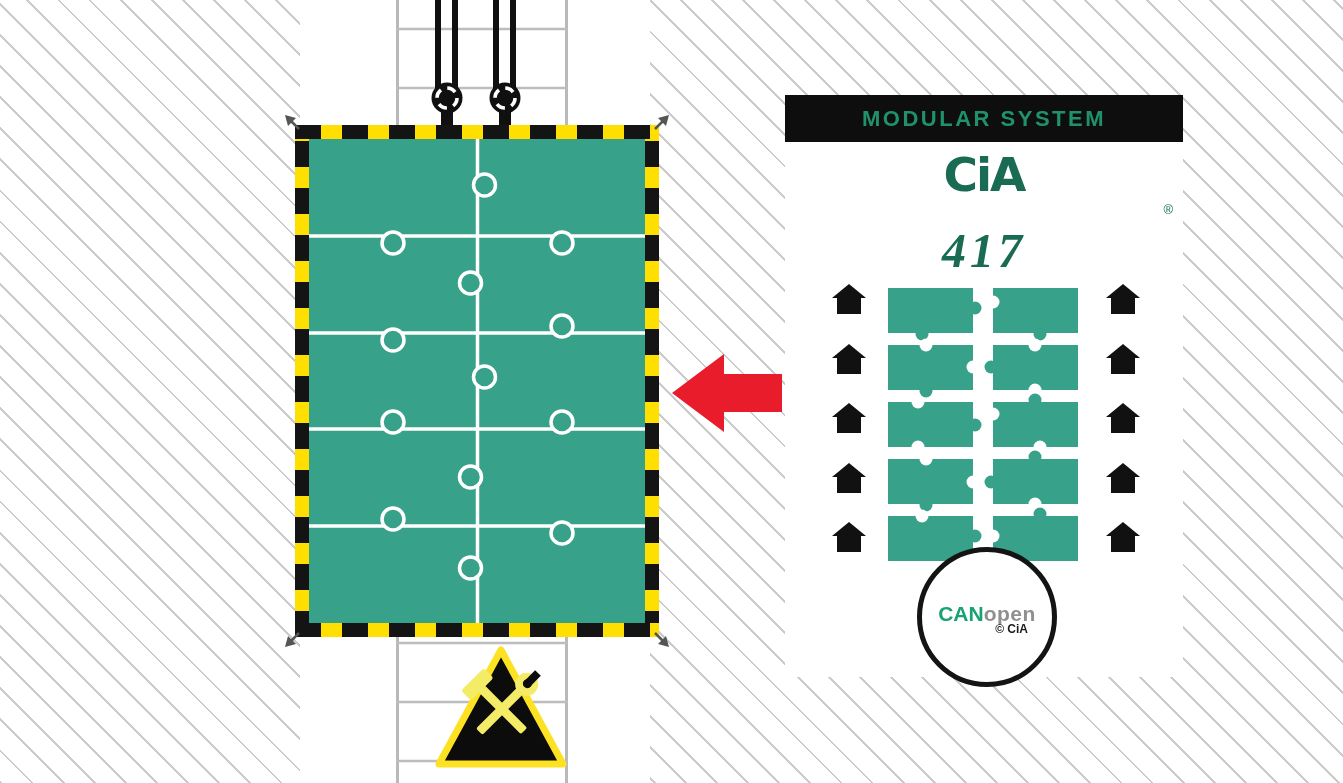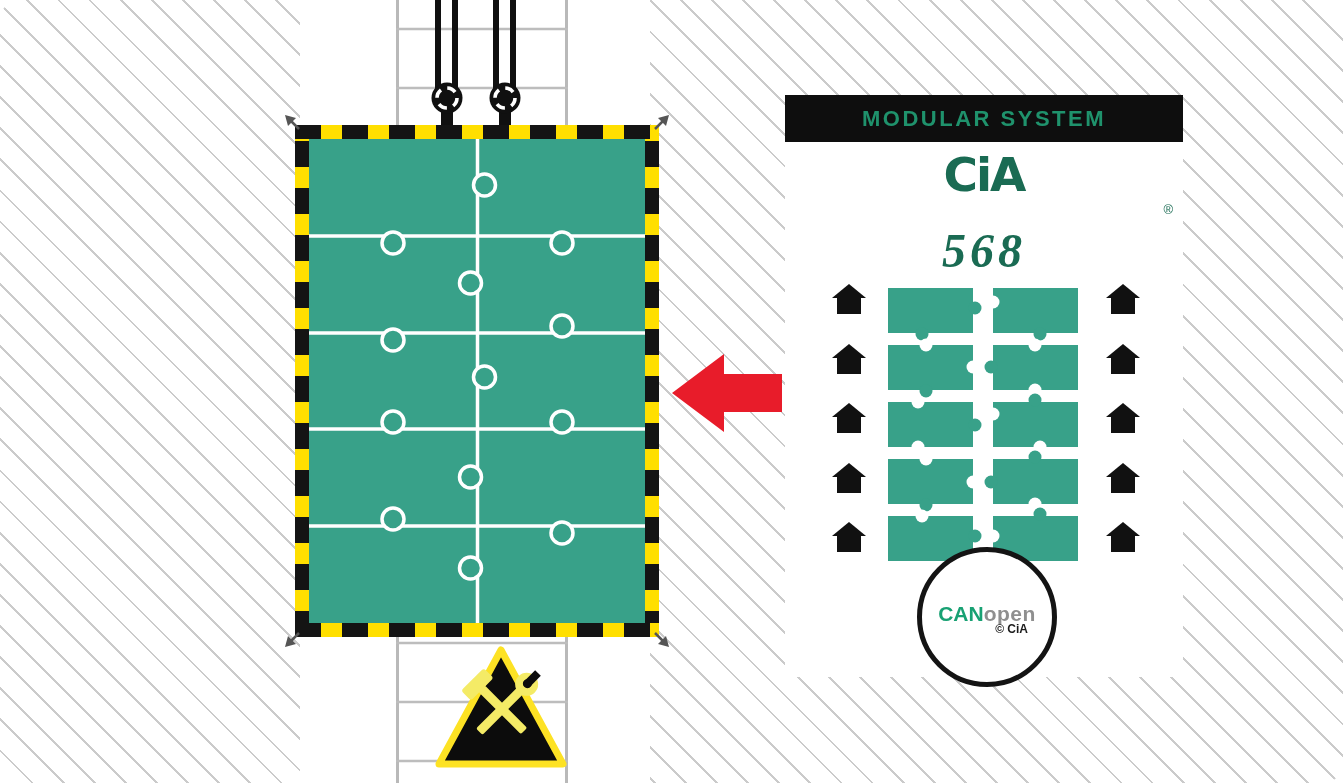--- a/index.html
+++ b/index.html
@@ -1,18 +1,18 @@
 <!DOCTYPE html>
 <html><head>
 <meta charset="utf-8">
 <style>
   html,body{margin:0;padding:0;background:#ffffff;}
   .page{
     position:relative;width:1343px;height:783px;overflow:hidden;
-    background:#ffffff;font-family:"Liberation Sans",sans-serif;border-radius:20px;
+    background:#ffffff;font-family:"Liberation Sans",sans-serif;
   }
   
   .hatch{
     position:absolute;inset:0;
     background:repeating-linear-gradient(45deg,#cbcbcb 0 2px,transparent 2px 22px);
   }
   
   .shaft{position:absolute;left:300px;top:0;width:350px;height:783px;background:#ffffff;}
   .ladder{position:absolute;left:0;top:0;}
   
@@ -177,21 +177,21 @@
     <polygon points="4,43 56,4 56,24 114,24 114,62 56,62 56,82" fill="#e81c2a"></polygon>
   </svg>
 
   <div class="card">
     <div class="banner">
       <span>MODULAR SYSTEM</span>
     </div>
     <div class="cia-line">
       <span class="cia-brand">CiA</span>
       <span class="cia-reg">®</span>
-      <span class="cia-num">568</span>
+      <span class="cia-num">417</span>
     </div>
     <div class="module-grid">
         <svg class="house" viewBox="0 0 34 31" style="left: 47px; top: 189px;">
           <polygon points="0,14 17,0 34,14" fill="#111"></polygon>
           <rect x="5" y="13" width="24" height="17" fill="#111"></rect>
         </svg>
         <svg class="piece" width="85" height="45" style="left: 103px; top: 193px;">
           <rect width="85" height="45" fill="#38a189"></rect>
           <circle cx="87" cy="20" r="6.5" fill="#38a189"></circle>
           <circle cx="34" cy="46" r="6.5" fill="#38a189"></circle>

